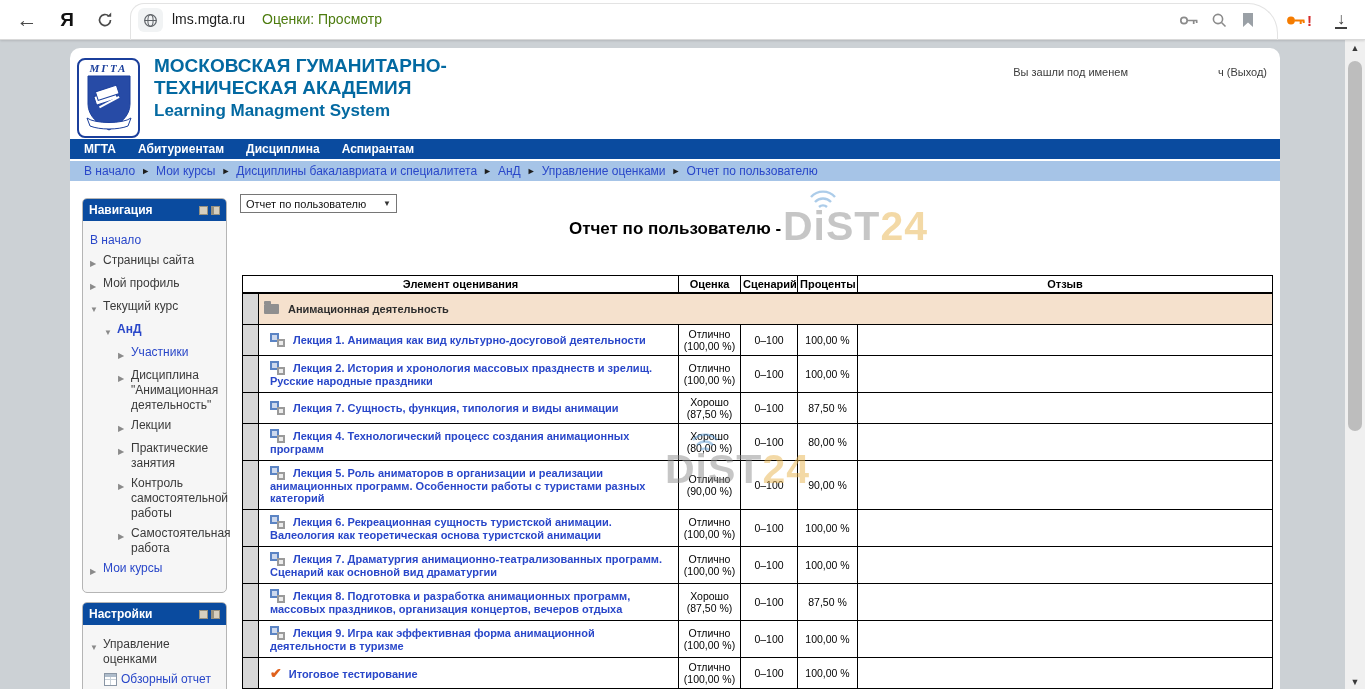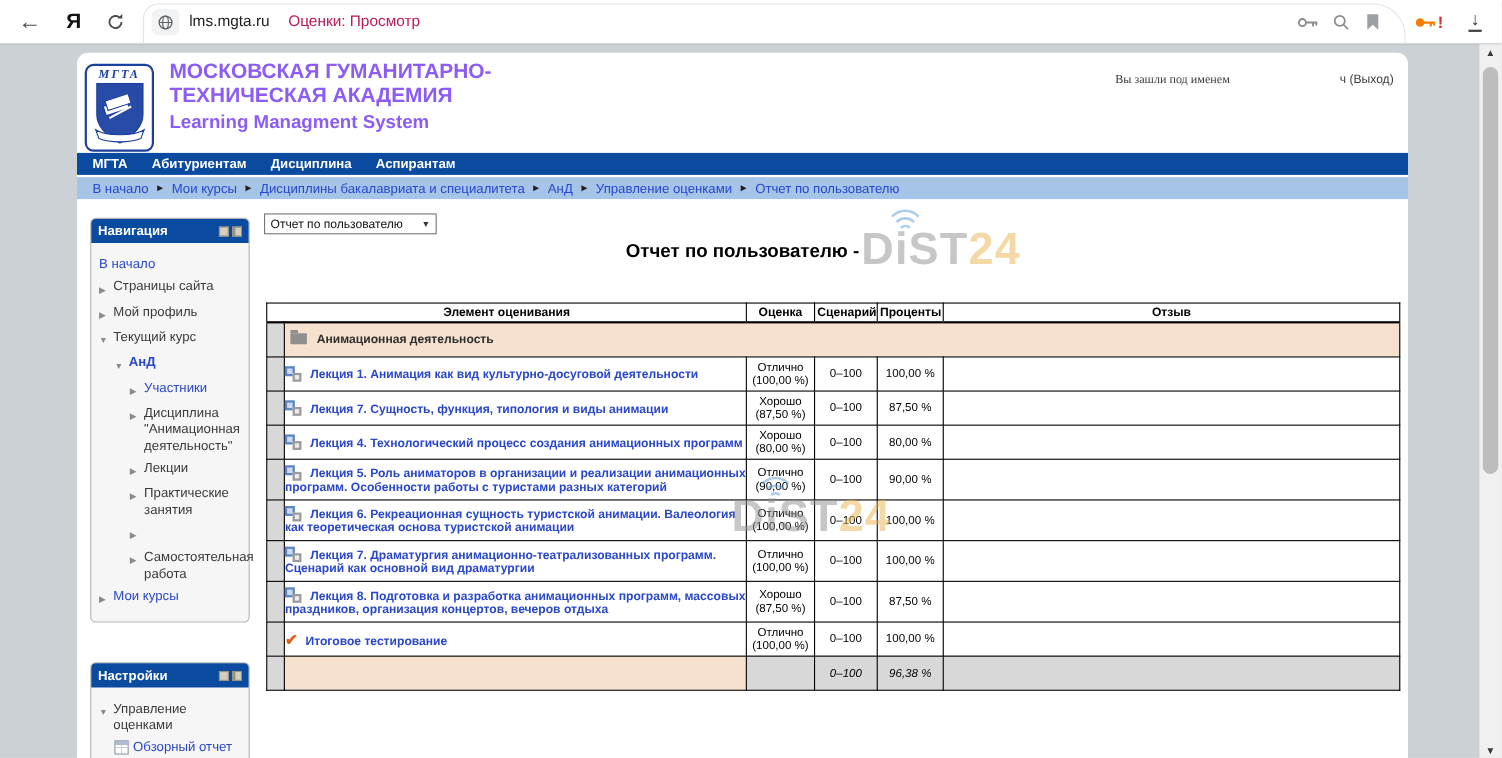--- a/index.html
+++ b/index.html
@@ -7,47 +7,47 @@
 
   
   #topbar { position:absolute; left:0; top:0; width:1365px; height:40px; background:#fff; border-bottom:1px solid #d9d9d9; box-shadow:0 1px 2px rgba(0,0,0,.12); z-index:50; }
   #tab-outline { position:absolute; left:130px; top:3px; width:1148px; height:37px; border:1px solid #e3e3e3; border-bottom:none; border-radius:14px 30px 0 0; }
   .tb-ic { position:absolute; top:0; height:40px; display:flex; align-items:center; justify-content:center; color:#4a4a4a; cursor:pointer; }
   #back-btn { left:12px; width:30px; font-size:21px; }
   #yandex-btn { left:52px; width:30px; font-size:19px; font-weight:bold; color:#111; }
   #refresh-btn { left:90px; width:30px; }
   #globe-chip { position:absolute; left:138px; top:8px; width:25px; height:24px; background:#f1f3f4; border-radius:6px; display:flex; align-items:center; justify-content:center; }
   #url-text { position:absolute; left:172px; top:11px; font-size:14px; color:#1d1d1d; }
-  #ptitle-text { position:absolute; left:262px; top:11px; font-size:14px; color:#be185d; }
+  #ptitle-text { position:absolute; left:262px; top:11px; font-size:14px; color:#4d7c0f; }
   #key-btn { left:1175px; width:28px; }
   #zoom-btn { left:1205px; width:28px; }
   #bm-btn { left:1236px; width:24px; }
   #pw-btn { left:1282px; width:34px; }
   #dl-btn { left:1326px; width:30px; }
   .excl { color:#d42a2a; font-weight:bold; font-size:15px; margin-left:1px; }
   .dl-glyph { font-size:16px; color:#3f3f3f; border-bottom:2px solid #3f3f3f; line-height:15px; padding:0 2px 1px; }
 
   
   #pagebg { position:absolute; left:0; top:40px; width:1365px; height:649px; background:#ccd1d5; }
   #scroll-track { position:absolute; right:0; top:40px; width:20px; height:649px; background:#f0f0f0; }
   #scroll-up { position:absolute; top:3px; left:0; width:20px; text-align:center; font-size:9px; color:#3a3a3a; }
   #scroll-thumb { position:absolute; left:3px; top:21px; width:14px; height:370px; background:#bdbdbd; border-radius:7px; }
   #scroll-down { position:absolute; bottom:2px; left:0; width:20px; text-align:center; font-size:9px; color:#3a3a3a; }
 
   #card { position:absolute; left:70px; top:48px; width:1210px; height:641px; background:#fff; border-radius:10px 10px 0 0; overflow:hidden; }
 
   
   #logo { position:absolute; left:7px; top:10px; width:63px; height:80px; border:2px solid #1b3f9c; border-radius:8px; background:#fff; display:flex; flex-direction:column; align-items:center; padding-top:2px; }
   #logo-abbr { font-family:"Liberation Serif",serif; font-style:italic; font-weight:bold; color:#1b3f9c; font-size:11px; letter-spacing:2px; }
-  .brand-line { position:absolute; left:84px; color:#8b5cf6; font-weight:bold; }
+  .brand-line { position:absolute; left:84px; color:#0369a1; font-weight:bold; }
   #brand1 { top:7px;  font-size:19px; }
   #brand2 { top:29px; font-size:19px; }
   #brand3 { top:53px; font-size:17px; }
   .uinfo { position:absolute; top:18px; font-size:11px; color:#3c3c3c; }
-  #uinfo1 { right:162px;font-family:Liberation Serif, serif; }
+  #uinfo1 { right:152px; }
   #uinfo2 { right:13px; }
 
   
   #mainnav { position:absolute; left:0; top:91px; width:1210px; height:20px; background:#0a4b9f; display:flex; align-items:center; gap:22px; padding-left:14px; }
   .mn-item { color:#fff; font-size:12px; font-weight:bold; cursor:pointer; }
   #crumbs { position:absolute; left:0; top:113px; width:1210px; height:20px; background:#a6c4e7; display:flex; align-items:center; gap:6px; padding-left:14px; font-size:12px; }
   .cr-link { color:#2947c9; cursor:pointer; }
   .cr-sep { font-size:9px; color:#1e1e1e; }
 
   
@@ -78,21 +78,21 @@
   .wm .arcs { position:absolute; left:25px; top:-13px; }
   .wmg { color:#8f8f8f; } .wmo { color:#e8b44f; }
   #wm1 { left:713px; top:155px; } #wm2 { left:595px; top:398px; }
 
   
   #gtable { position:absolute; left:172px; top:227px; width:1030px; border-collapse:collapse; table-layout:fixed; background:#fff; }
   #gtable th, #gtable td { border:1px solid #000; vertical-align:middle; }
   #gtable thead th { font-size:11px; font-weight:bold; padding:2px; border-bottom:2px solid #000; background:#fff; text-align:center; }
   td.ind { background:#d8d8d8; padding:0; }
   tr.cat td.catcell { background:#f5e1cd; font-weight:bold; font-size:11px; color:#2e2e2e; padding:4px 5px; }
-  td.nm { font-size:11px; padding:5px 0; background:#fff; }
+  td.nm { font-size:11px; padding:5px 11px; background:#fff; }
   a.ilink { color:#2947c9; font-weight:bold; text-decoration:none; cursor:pointer; }
   td.c { text-align:center; font-size:10.5px; background:#fff; padding:2px 1px; color:#000; }
   td.fb { background:#fff; }
   #gtable tbody tr { height:31px; }
   tr.total td { border-top:3px solid #000; font-style:italic; font-size:10.5px; }
   tr.total td.nm { background:#f5e1cd; font-weight:bold; color:#222; }
   tr.total td.c, tr.total td.fb { background:#d8d8d8; }
   tr.total td.ind { background:#d8d8d8; }
 
   
@@ -242,20 +242,21 @@
         <div class="s-item lvl2">
           <span class="tri">▶</span>
           <span class="lbl">Лекции</span>
         </div>
         <div class="s-item lvl2">
           <span class="tri">▶</span>
           <span class="lbl">Практические занятия</span>
         </div>
         <div class="s-item lvl2">
           <span class="tri">▶</span>
+          <span class="lbl">Контроль самостоятельной работы</span>
         </div>
         <div class="s-item lvl2">
           <span class="tri">▶</span>
           <span class="lbl">Самостоятельная работа</span>
         </div>
         <div class="s-item lvl0">
           <span class="tri">▶</span>
           <span class="lbl link">Мои курсы</span>
         </div>
       </div>
@@ -332,20 +333,31 @@
     <td class="c">
             <div>Отлично</div>
             <div>(100,00 %)</div>
           </td>
     <td class="c">0–100</td>
     <td class="c">100,00 %</td>
     <td class="fb"></td>
   </tr>
   <tr>
     <td class="ind"></td>
+    <td class="nm"><span class="les"><i class="a"></i><i class="b"></i></span><a class="ilink">Лекция 2. История и хронология массовых празднеств и зрелищ. Русские народные праздники</a></td>
+    <td class="c">
+            <div>Отлично</div>
+            <div>(100,00 %)</div>
+          </td>
+    <td class="c">0–100</td>
+    <td class="c">100,00 %</td>
+    <td class="fb"></td>
+  </tr>
+  <tr>
+    <td class="ind"></td>
     <td class="nm"><span class="les"><i class="a"></i><i class="b"></i></span><a class="ilink">Лекция 7. Сущность, функция, типология и виды анимации</a></td>
     <td class="c">
             <div>Хорошо</div>
             <div>(87,50 %)</div>
           </td>
     <td class="c">0–100</td>
     <td class="c">87,50 %</td>
     <td class="fb"></td>
   </tr>
   <tr>
@@ -394,20 +406,31 @@
   </tr>
   <tr>
     <td class="ind"></td>
     <td class="nm"><span class="les"><i class="a"></i><i class="b"></i></span><a class="ilink">Лекция 8. Подготовка и разработка анимационных программ, массовых праздников, организация концертов, вечеров отдыха</a></td>
     <td class="c">
             <div>Хорошо</div>
             <div>(87,50 %)</div>
           </td>
     <td class="c">0–100</td>
     <td class="c">87,50 %</td>
+    <td class="fb"></td>
+  </tr>
+  <tr>
+    <td class="ind"></td>
+    <td class="nm"><span class="les"><i class="a"></i><i class="b"></i></span><a class="ilink">Лекция 9. Игра как эффективная форма анимационной деятельности в туризме</a></td>
+    <td class="c">
+            <div>Отлично</div>
+            <div>(100,00 %)</div>
+          </td>
+    <td class="c">0–100</td>
+    <td class="c">100,00 %</td>
     <td class="fb"></td>
   </tr>
   <tr>
     <td class="ind"></td>
     <td class="nm"><span class="quiz">✔</span><a class="ilink">Итоговое тестирование</a></td>
     <td class="c">
             <div>Отлично</div>
             <div>(100,00 %)</div>
           </td>
     <td class="c">0–100</td>

